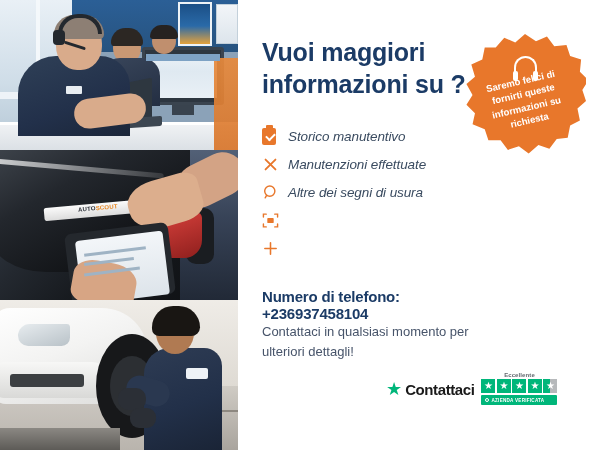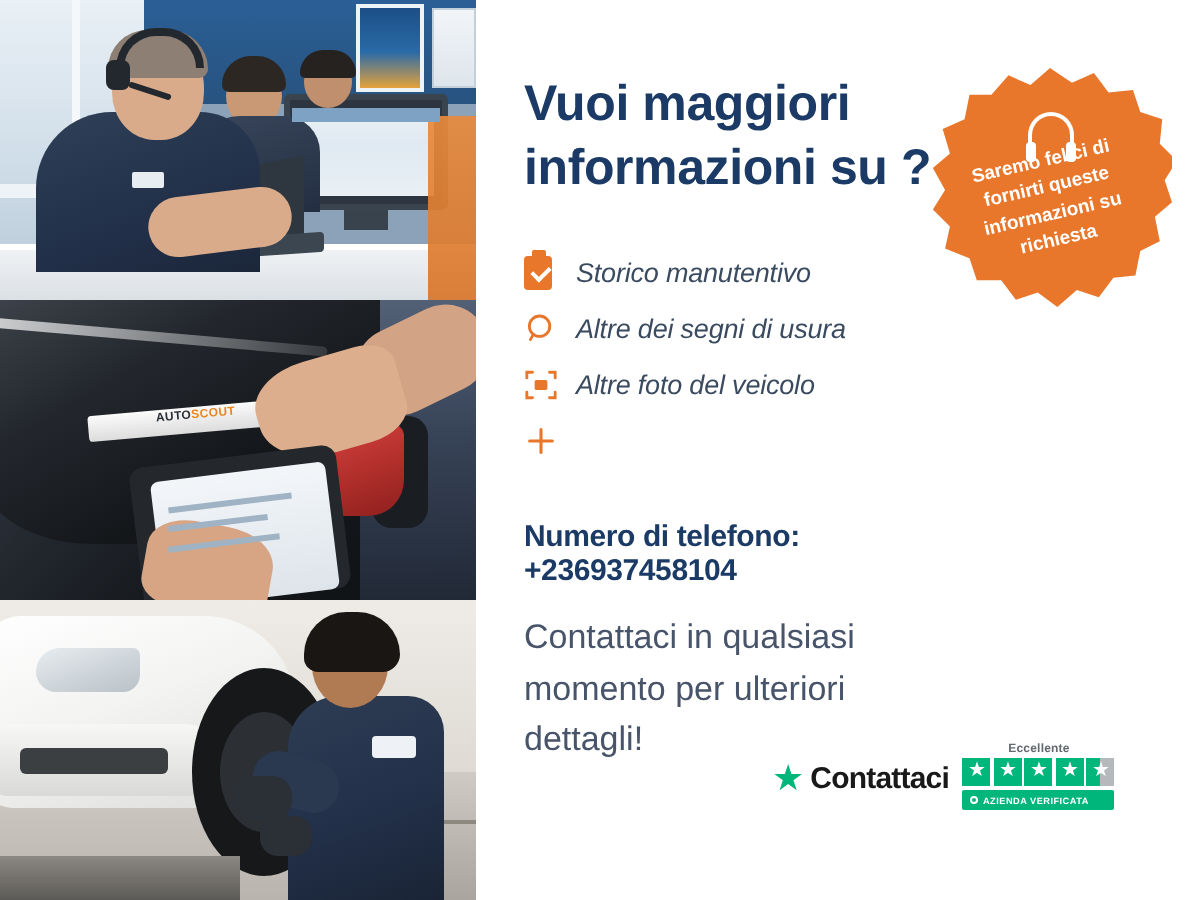--- a/index.html
+++ b/index.html
@@ -439,22 +439,22 @@
 
   
   .phone-line {
     margin-top: 26px;
     font-size: 15px;
     font-weight: 700;
     color: #1b3b66;
     letter-spacing: -0.2px;
   }
   .sub-line {
-    margin-top: 12px;
-    font-size: 17px;
+    margin-top: 0;
+    font-size: 13px;
     line-height: 1.5;
     color: #47546a;
   }
 
   
   .trust {
     position: absolute;
     left: 386px; top: 372px;
     display: flex;
     align-items: flex-start;
@@ -596,39 +596,47 @@
 
     <ul class="features">
 
       <li class="feature">
         <span class="feature-icon">
           <span class="ic-clip"></span>
         </span>
         <span class="feature-label">Storico manutentivo</span>
       </li>
 
+      <li class="feature">
+        <span class="feature-icon">
+          <svg width="17" height="17" viewBox="0 0 24 24" fill="none" stroke="#e8772b" stroke-width="2.6" stroke-linecap="round">
+            <line x1="5" y1="5" x2="19" y2="19"></line>
+            <line x1="19" y1="5" x2="5" y2="19"></line>
+          </svg>
+        </span>
+        <span class="feature-label">Manutenzioni effettuate</span>
+      </li>
 
       <li class="feature">
         <span class="feature-icon">
           <svg width="17" height="17" viewBox="0 0 24 24" fill="none" stroke="#e8772b" stroke-width="2" stroke-linecap="round">
             <circle cx="11" cy="10" r="7.2"></circle>
             <line x1="6.5" y1="16" x2="4.5" y2="19.5"></line>
           </svg>
         </span>
         <span class="feature-label">Altre dei segni di usura</span>
       </li>
 
       <li class="feature">
         <span class="feature-icon">
           <svg width="17" height="17" viewBox="0 0 24 24" fill="none" stroke="#e8772b" stroke-width="2" stroke-linecap="round">
             <path d="M2 7V3h4M22 7V3h-4M2 17v4h4M22 17v4h-4"></path>
             <rect x="7.5" y="8.5" width="9" height="7" rx="1.2" fill="#e8772b" stroke="none"></rect>
           </svg>
         </span>
-        <span class="feature-label">Altre foto del veicolo</span>
       </li>
 
       <li class="feature">
         <span class="feature-icon">
           <svg width="17" height="17" viewBox="0 0 24 24" fill="none" stroke="#e8772b" stroke-width="2.2" stroke-linecap="round">
             <line x1="12" y1="4" x2="12" y2="20"></line>
             <line x1="4" y1="12" x2="20" y2="12"></line>
           </svg>
         </span>
       </li>

